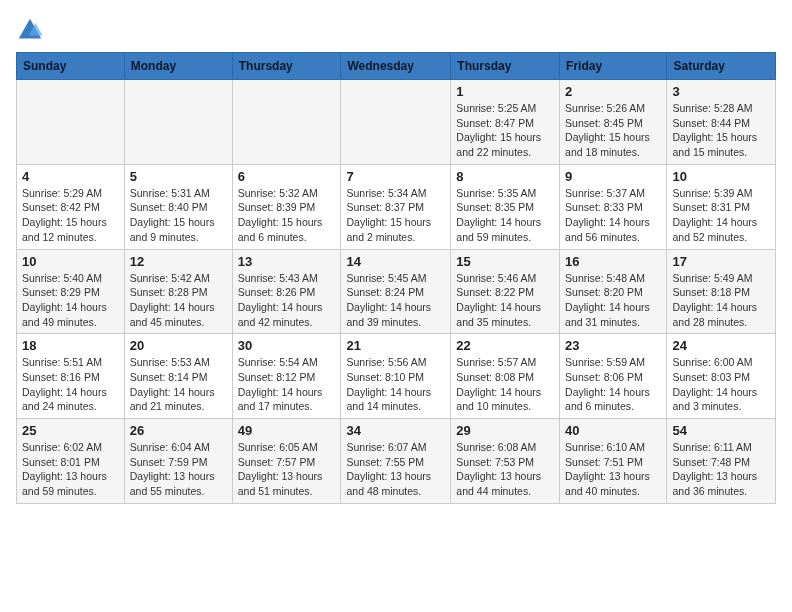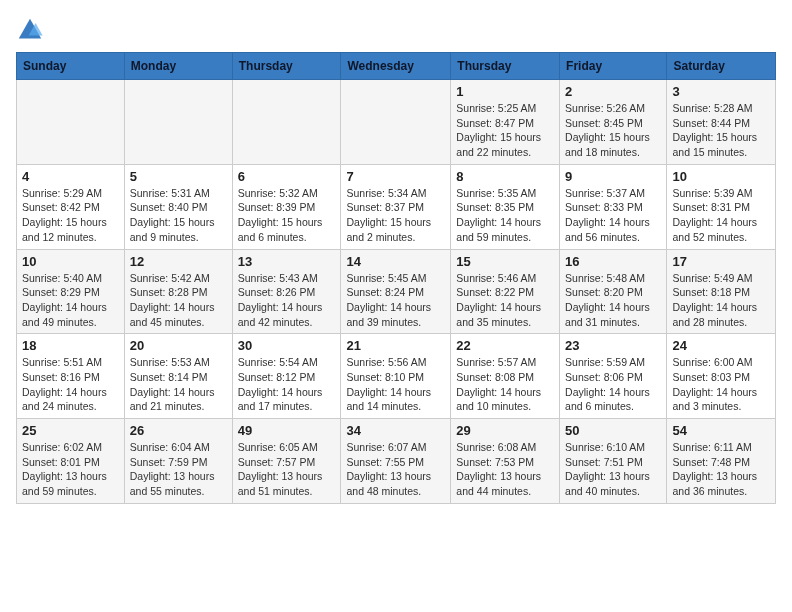--- a/index.html
+++ b/index.html
@@ -246,21 +246,21 @@
         </td>
         <td>
           <span class="day-num">34</span>
           <div class="day-info">Sunrise: 6:07 AM<br>Sunset: 7:55 PM<br>Daylight: 13 hours<br>and 48 minutes.</div>
         </td>
         <td>
           <span class="day-num">29</span>
           <div class="day-info">Sunrise: 6:08 AM<br>Sunset: 7:53 PM<br>Daylight: 13 hours<br>and 44 minutes.</div>
         </td>
         <td>
-          <span class="day-num">50</span>
+          <span class="day-num">40</span>
           <div class="day-info">Sunrise: 6:10 AM<br>Sunset: 7:51 PM<br>Daylight: 13 hours<br>and 40 minutes.</div>
         </td>
         <td>
           <span class="day-num">54</span>
           <div class="day-info">Sunrise: 6:11 AM<br>Sunset: 7:48 PM<br>Daylight: 13 hours<br>and 36 minutes.</div>
         </td>
       </tr>
     </tbody>
 </table>
 

